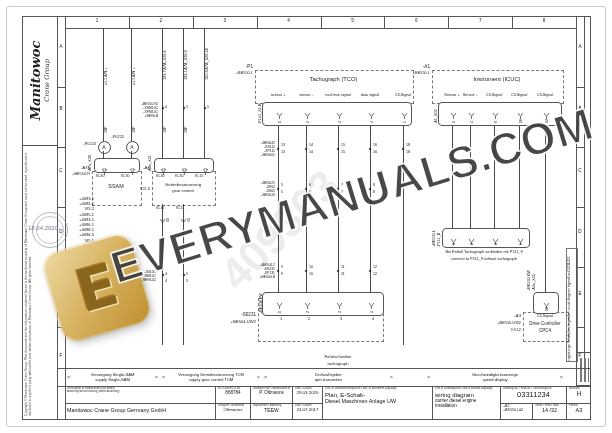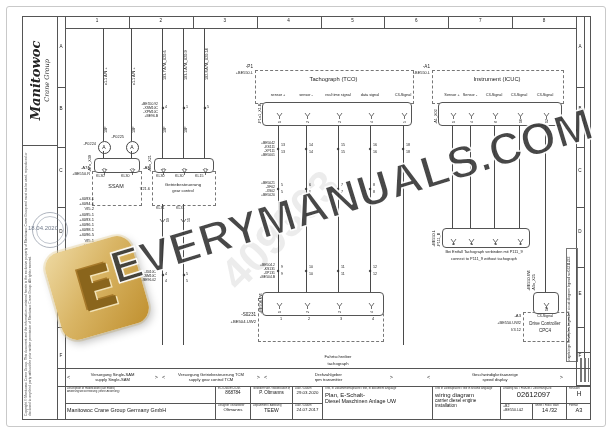--- a/index.html
+++ b/index.html
@@ -221,21 +221,21 @@
     <div style="font-size:6px;margin-top:2px">Plan, E-Schalt-</div>
     <div style="font-size:5.4px">Diesel Maschinen Anlage UW</div>
   </div>
   <div class="tb-cell" style="left:432px;top:386px;width:68px;height:33px">
     <div class="tb-h">Titel in Zweitsprache / title in second language</div>
     <div style="font-size:6px;margin-top:2px">wiring diagram</div>
     <div style="font-size:4.6px">carrier diesel engine installation</div>
   </div>
   <div class="tb-cell" style="left:500px;top:386px;width:66px;height:17px">
     <div class="tb-h">Drawing No. / Plan-Nr. / Zeichnungs-Nr.</div>
-    <div style="font-size:7.5px;text-align:center">02612097</div>
+    <div style="font-size:7.5px;text-align:center">03311234</div>
   </div>
   <div class="tb-cell" style="left:500px;top:403px;width:32px;height:16px">
     <div style="font-size:3.6px">+B2</div>
     <div style="font-size:3.6px">+BE550.L&amp;2</div>
   </div>
   <div class="tb-cell" style="left:532px;top:403px;width:34px;height:16px">
     <div class="tb-h">Sheet / Folio / Blatt</div>
     <div style="font-size:5.4px;text-align:center">14 /32</div>
   </div>
   <div class="tb-cell" style="left:566px;top:386px;width:25px;height:17px">

